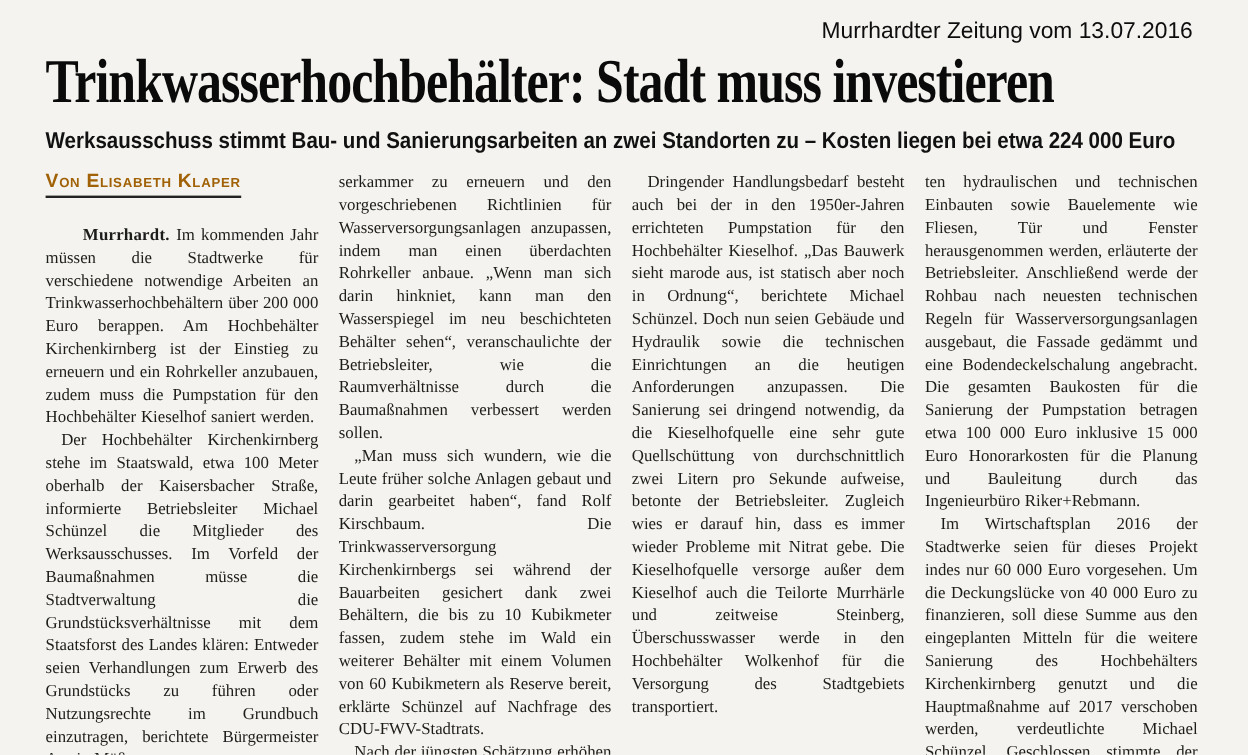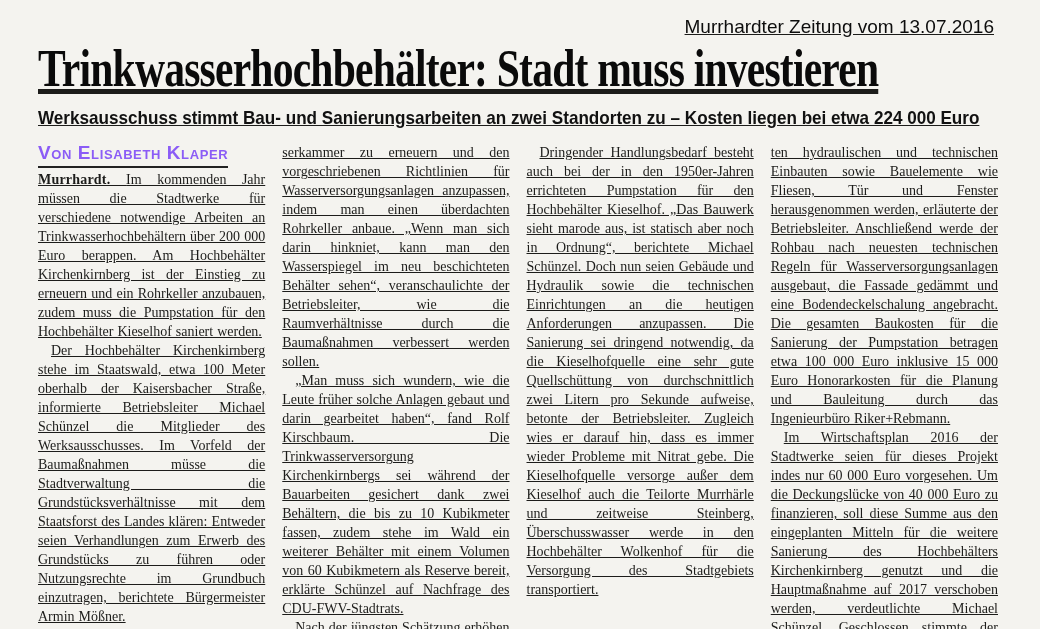--- a/index.html
+++ b/index.html
@@ -13,21 +13,20 @@
     overflow: hidden;
     font-family: "Liberation Serif", serif;
     color: #1c1c1a;
   }
   .page {
     box-sizing: border-box;
     width: 1040px;
     height: 449px;
     padding: 12px 42px 12px 38px;
     position: relative;
-    text-decoration: underline;
   }
   .masthead {
     font-family: "Liberation Sans", sans-serif;
     font-size: 19px;
     color: #0d0d0d;
     text-align: right;
     padding-right: 4px;
     height: 30px;
     line-height: 30px;
     white-space: nowrap;
@@ -62,44 +61,45 @@
     align-items: flex-start;
   }
   .column {
     flex: 1 1 0;
     min-width: 0;
   }
   .byline {
     font-family: "Liberation Sans", sans-serif;
     font-weight: bold;
     font-variant: small-caps;
-    font-size: 19px;
+    font-size: 16px;
     letter-spacing: 0.6px;
-    color: #8b5cf6;
+    color: #a16207;
     display: inline-block;
     border-bottom: 2px solid #222;
     padding-bottom: 2px;
-    margin-bottom: 2px;
+    margin-bottom: 22px;
     line-height: 1.1;
   }
   .para {
     margin: 0;
     font-size: 14px;
     line-height: 19px;
     text-align: justify;
     hyphens: auto;
     -webkit-hyphens: auto;
     word-spacing: 0.5px;
   }
   .para.indent {
     text-indent: 13px;
   }
   .para strong.dateline {
     font-weight: bold;
     letter-spacing: 0.2px;
+    margin-left: 31px;
   }
 </style>
 </head>
 <body>
 
 <div class="page">
 
   <div class="masthead">Murrhardter Zeitung vom 13.07.2016</div>
 
   <h1 class="headline" style="margin:0;">Trinkwasserhochbehälter: Stadt muss investieren</h1>

